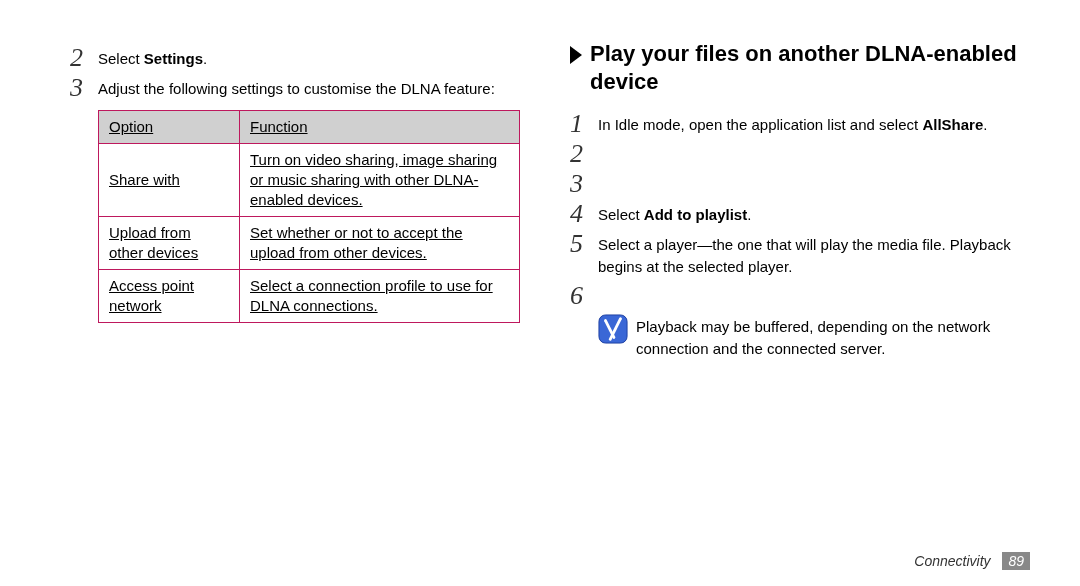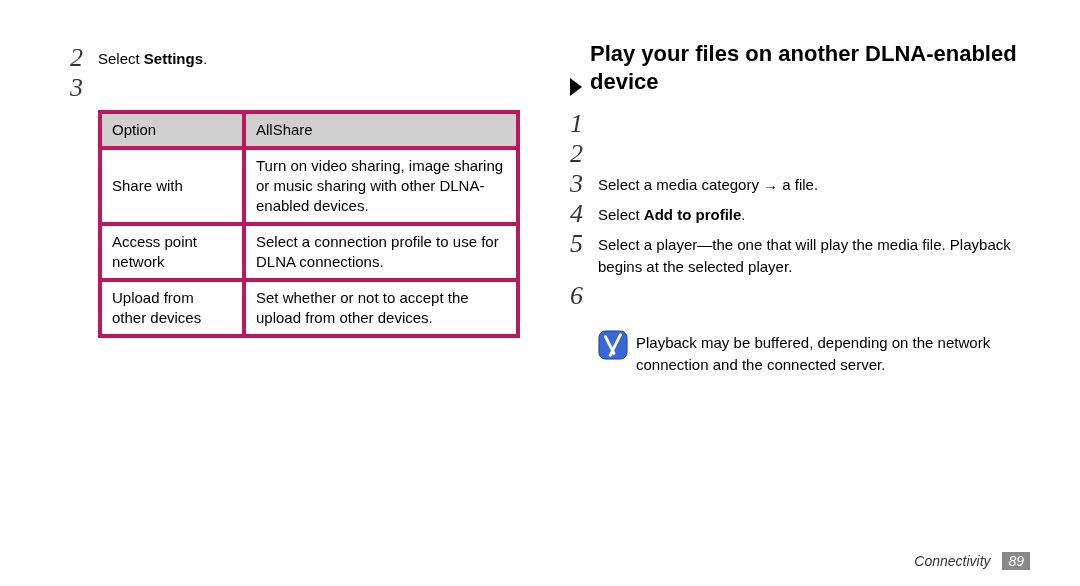--- a/index.html
+++ b/index.html
@@ -50,37 +50,38 @@
   }
   .bold { font-weight: 700; margin-top: 35px; }
 
   table.opts {
     border-collapse: collapse;
     width: 100%;
     margin-top: 10px;
     font-size: 15px;
   }
   table.opts th, table.opts td {
-    border: 4px solid #be185d;
+    border: 1px solid #be185d;
     padding: 6px 10px;
     text-align: left;
     vertical-align: middle;
     line-height: 20px;
+    text-decoration: underline;
   }
   table.opts th {
     background: #d0d0d0;
     font-weight: 400;
   }
   table.opts td:first-child, table.opts th:first-child {
     width: 120px;
   }
 
   .section-title {
     display: flex;
-    align-items: flex-end;
+    align-items: flex-start;
     margin-bottom: 16px;
   }
   .chev {
     width: 0;
     height: 0;
     border-top: 9px solid transparent;
     border-bottom: 9px solid transparent;
     border-left: 12px solid #000;
     margin-top: 6px;
     margin-right: 8px;
@@ -88,21 +89,21 @@
   }
   .section-title .title-text {
     font-size: 22px;
     font-weight: 700;
     line-height: 28px;
   }
 
   .note {
     display: flex;
     align-items: flex-start;
-    margin-top: 22px;
+    margin-top: 6px;
     padding-left: 28px;
   }
   .note-icon {
     width: 30px;
     height: 30px;
     flex-shrink: 0;
     margin-right: 8px;
   }
   .note-icon svg { width: 30px; height: 30px; }
   .note-text {
@@ -137,71 +138,74 @@
 
     <div class="step">
       <div class="step-num">2</div>
       <div class="step-text">
         <span>Select </span><span class="bold">Settings</span><span>.</span>
       </div>
     </div>
 
     <div class="step">
       <div class="step-num">3</div>
+      <div class="step-text">Adjust the following settings to customise the DLNA feature:</div>
     </div>
 
     <div style="padding-left:28px;">
       <table class="opts">
         <tbody>
             <tr>
           <th>Option</th>
-          <th>AllShare</th>
+          <th>Function</th>
         </tr>
         <tr>
           <td>Share with</td>
           <td>Turn on video sharing, image sharing or music sharing with other DLNA-enabled devices.</td>
         </tr>
         <tr>
+          <td>Upload from other devices</td>
+          <td>Set whether or not to accept the upload from other devices.</td>
+        </tr>
+        <tr>
           <td>Access point network</td>
           <td>Select a connection profile to use for DLNA connections.</td>
-        </tr>
-        <tr>
-          <td>Upload from other devices</td>
-          <td>Set whether or not to accept the upload from other devices.</td>
         </tr>
       </tbody>
         </table>
     </div>
 
   </div>
 
   <div class="col col-right">
 
     <div class="section-title">
       <div class="chev"></div>
       <div class="title-text">Play your files on another DLNA-enabled device</div>
     </div>
 
     <div class="step">
       <div class="step-num">1</div>
+      <div class="step-text">
+        <span>In Idle mode, open the application list and select </span><span class="bold">AllShare</span><span>.</span>
+      </div>
     </div>
 
     <div class="step">
       <div class="step-num">2</div>
     </div>
 
     <div class="step">
       <div class="step-num">3</div>
-      <div class="step-text">Select a media category → a file.</div>
     </div>
 
     <div class="step">
       <div class="step-num">4</div>
       <div class="step-text">
-        <span>Select </span><span class="bold">Add to profile</span><span>.</span>
+        <span>Select </span><span class="bold">Add to playlist</span><span>.</span>
       </div>
     </div>
 
     <div class="step">
       <div class="step-num">5</div>
       <div class="step-text">Select a player—the one that will play the media file. Playback begins at the selected player.</div>
     </div>
 
     <div class="step">
       <div class="step-num">6</div>

